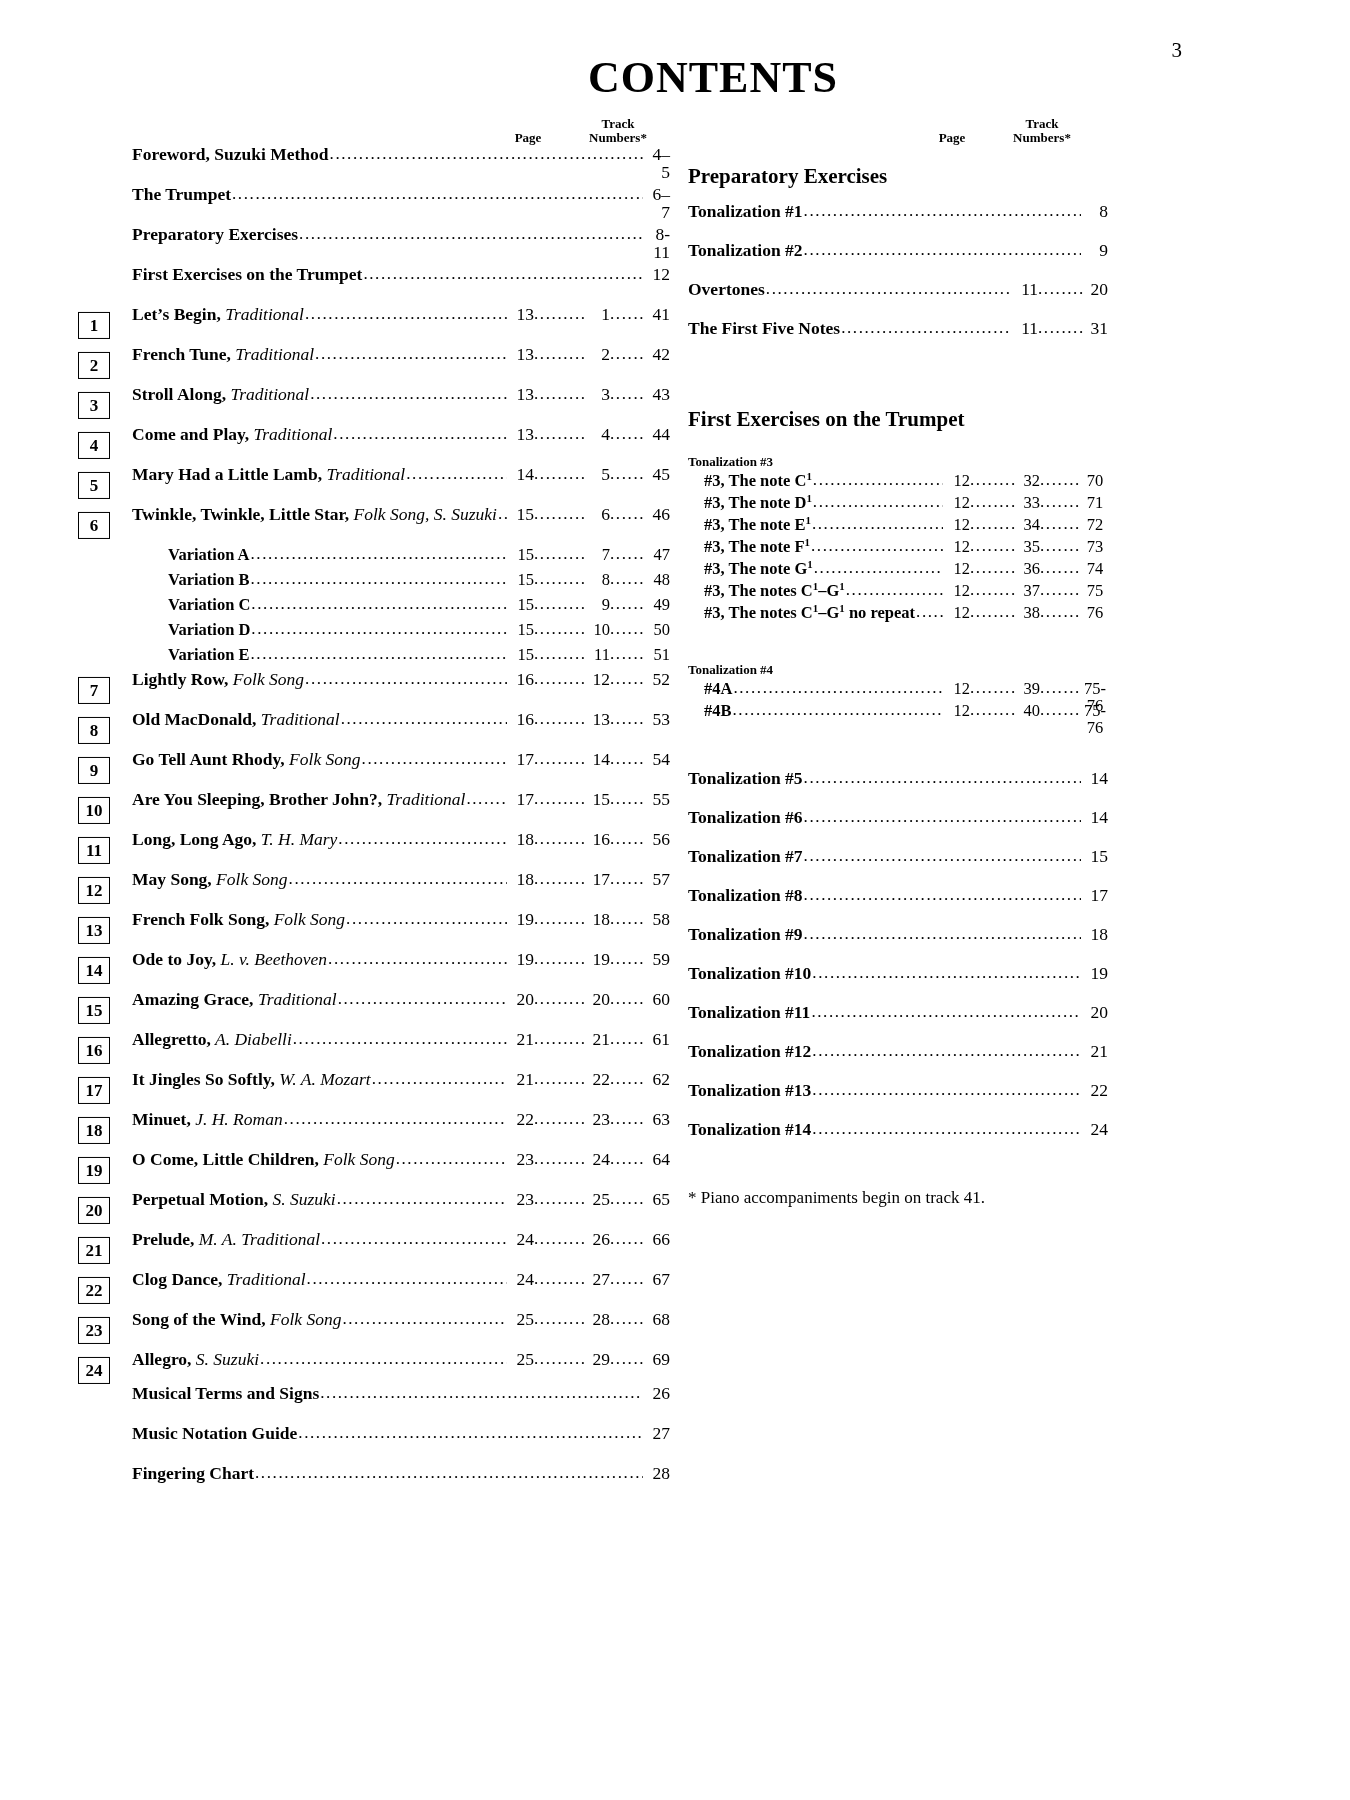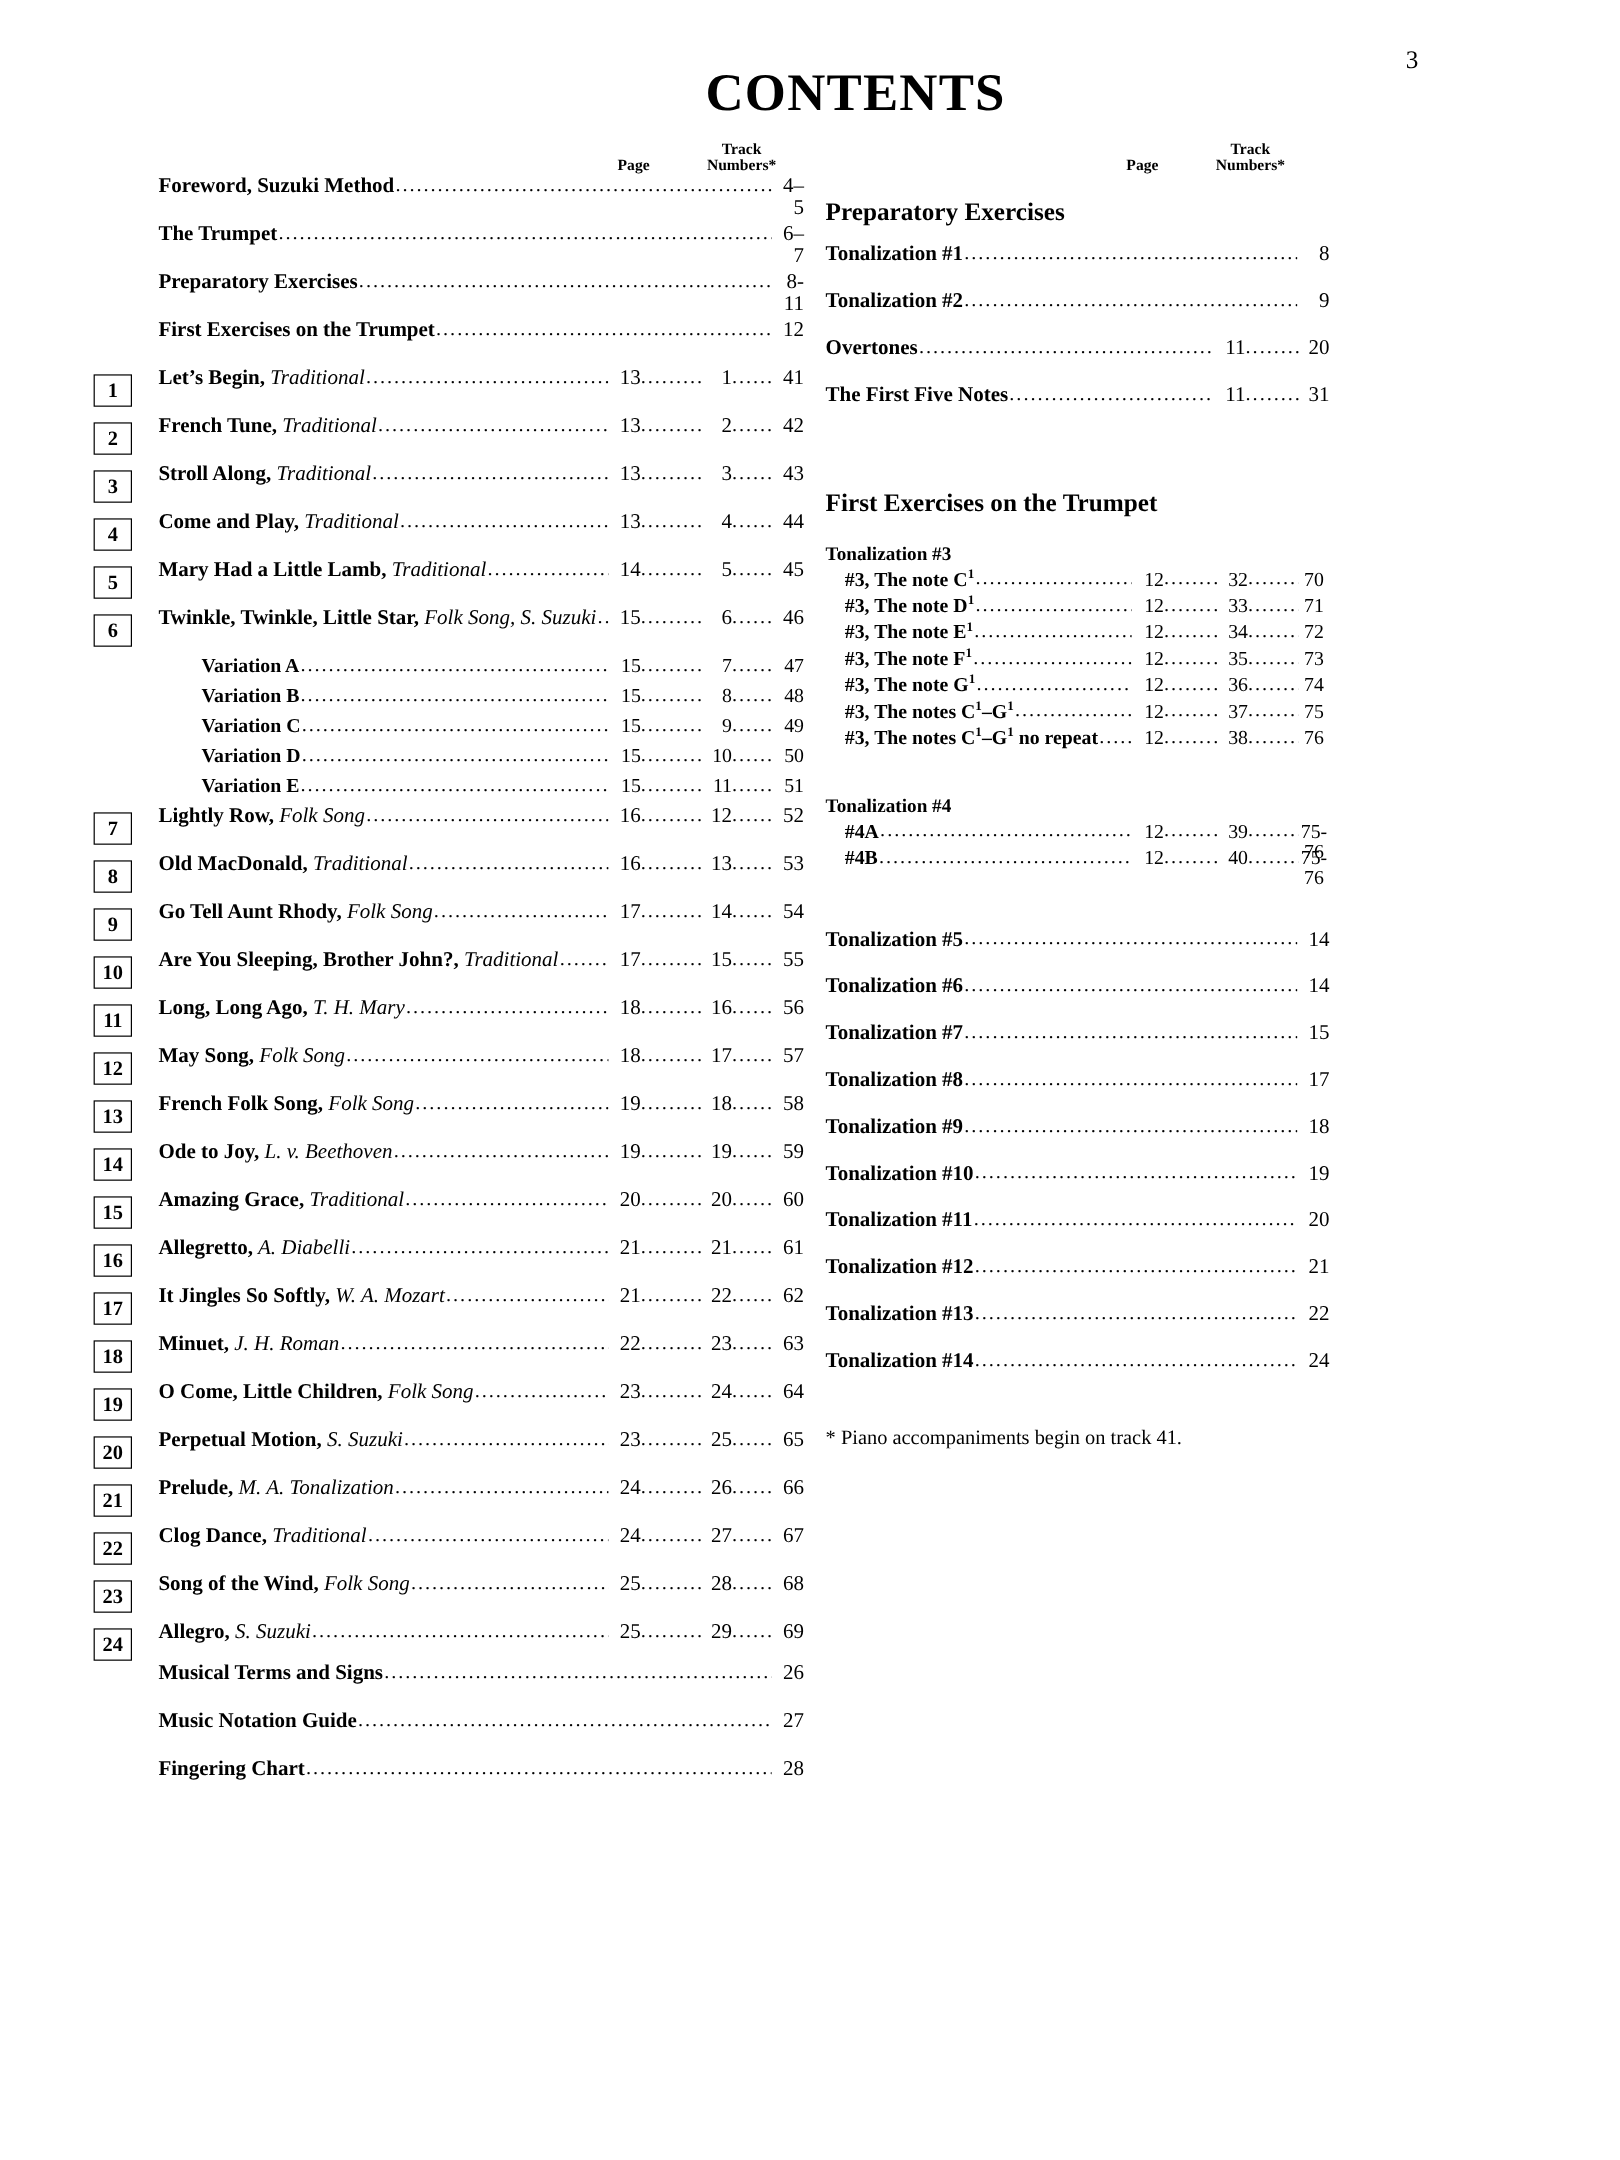--- a/index.html
+++ b/index.html
@@ -170,21 +170,21 @@
   }
 
   .sec-head {
     font-size: 21px;
     font-weight: bold;
     margin-top: 18px;
     margin-bottom: 14px;
     font-family: "Liberation Serif", serif;
   }
   .sub-head {
-    font-size: 16px;
+    font-size: 13px;
     font-weight: bold;
     margin-top: 22px;
     margin-bottom: 2px;
   }
   .gap-sm { height: 14px; }
   .gap-md { height: 30px; }
   .gap-lg { height: 46px; }
 
   sup { font-size: 0.66em; vertical-align: super; line-height: 0; }
 
@@ -489,21 +489,21 @@
           <span class="label">Perpetual Motion,<em> S. Suzuki</em></span>
           <span class="leader">..................................................................................................</span>
           <span class="pg">23</span>
           <span class="leader2">..................................................................................................</span>
           <span class="tk">25</span>
           <span class="leader3">..................................................................................................</span>
           <span class="tk2">65</span>
         </div>
         <div class="row">
           <span class="num-box">21</span>
-          <span class="label">Prelude,<em> M. A. Tonalization</em></span>
+          <span class="label">Prelude,<em> M. A. Traditional</em></span>
           <span class="leader">..................................................................................................</span>
           <span class="pg">24</span>
           <span class="leader2">..................................................................................................</span>
           <span class="tk">26</span>
           <span class="leader3">..................................................................................................</span>
           <span class="tk2">66</span>
         </div>
         <div class="row">
           <span class="num-box">22</span>
           <span class="label">Clog Dance,<em> Traditional</em></span>

